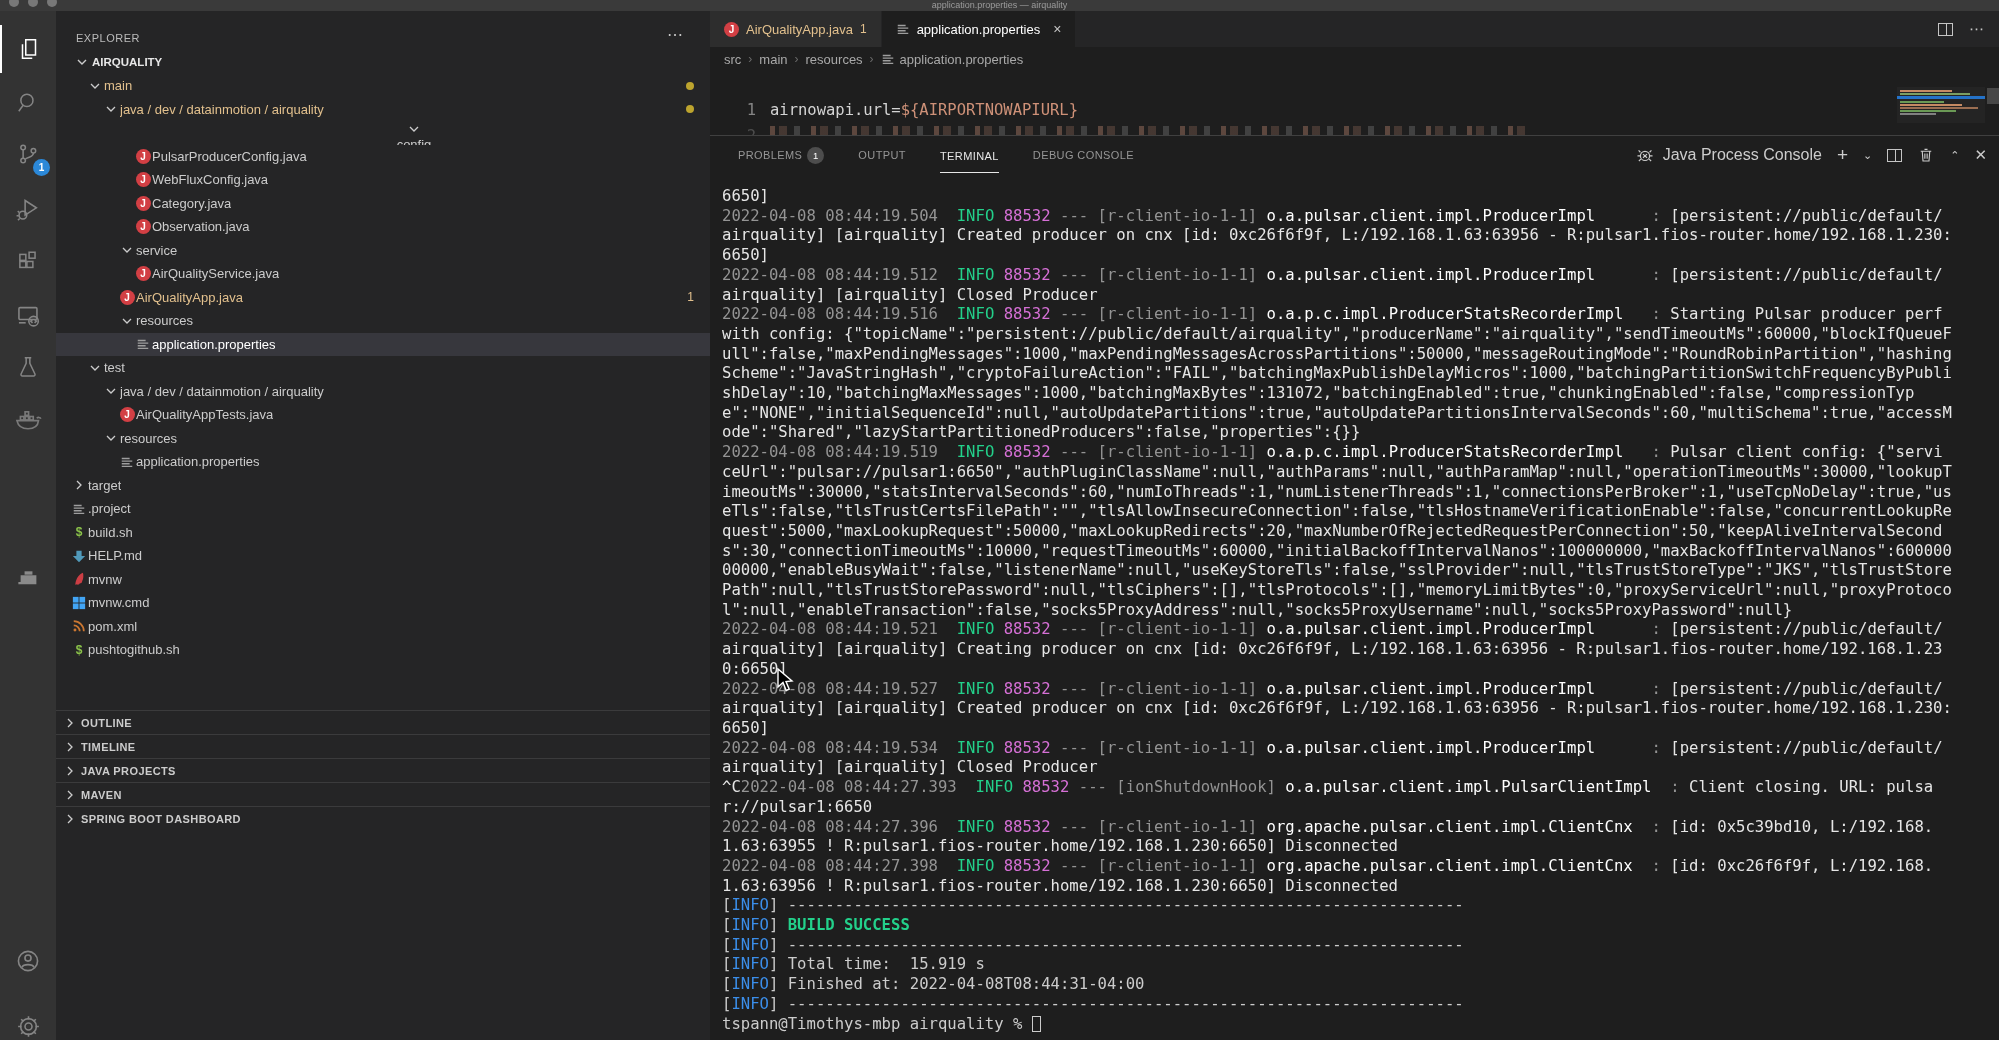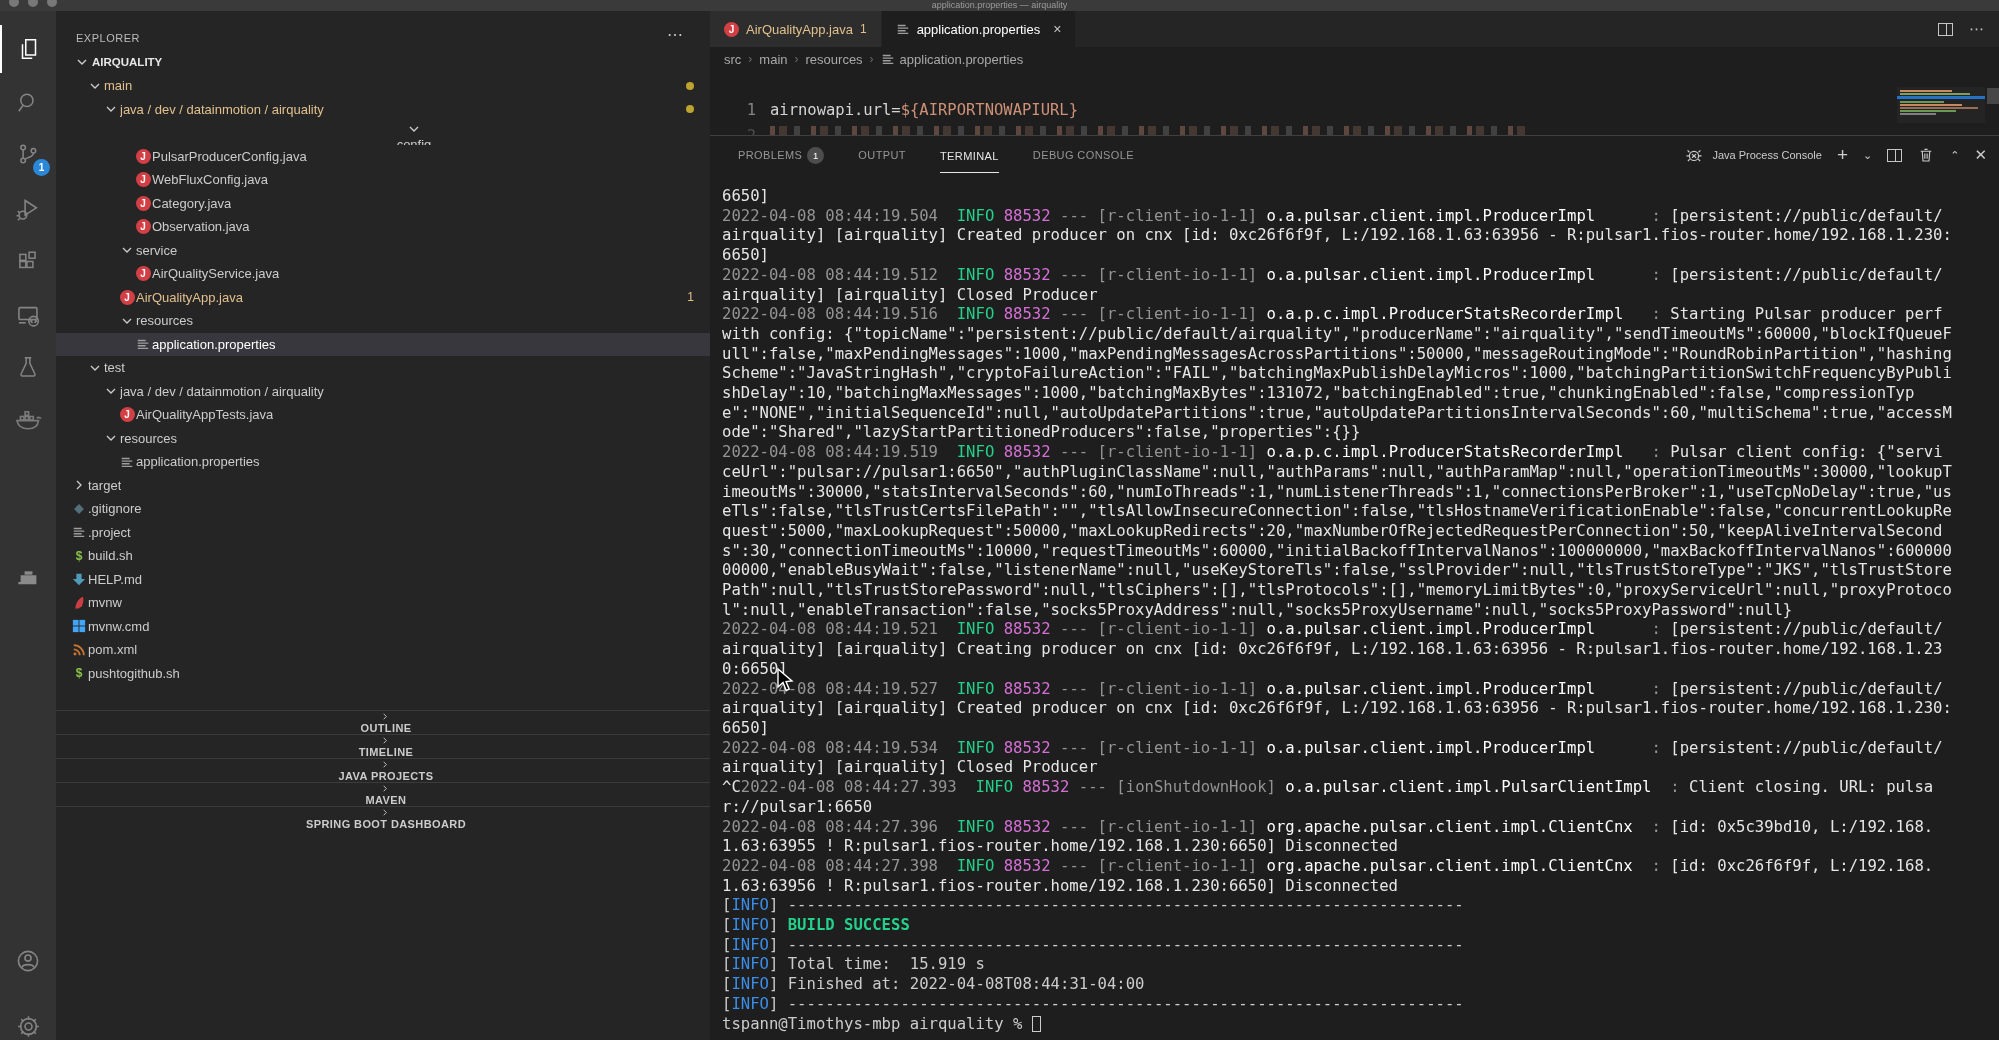--- a/index.html
+++ b/index.html
@@ -43,21 +43,21 @@
   .trow .label { white-space:nowrap; overflow:hidden; }
   .trow.gold .label { color:#e2c08d; }
   .trow .right { position:absolute; right:16px; display:flex; align-items:center; }
   .mdot { width:8px; height:8px; border-radius:50%; background:#bda42e; }
   .tbadge { color:#e2c08d; font-size:12px; }
   .ic-java { width:15px; height:15px; border-radius:50%; background:#d23f44; color:#fff;
              font-size:10px; font-weight:bold; display:flex; align-items:center; justify-content:center; }
   .ic-sh { color:#8bc34a; font-weight:bold; font-size:12px; }
   #sections { position:absolute; top:699px; left:0; right:0; }
   .sec { height:24px; display:flex; align-items:center; padding-left:6px; font-size:11px; font-weight:bold;
-         color:#cccccc; letter-spacing:.4px; border-top:1px solid rgba(128,128,128,.25); cursor:pointer;flex-direction:column; }
+         color:#cccccc; letter-spacing:.4px; border-top:1px solid rgba(128,128,128,.25); cursor:pointer; }
   .sec svg { margin-right:3px; }
 
   
   .main { position:absolute; left:710px; top:11px; width:1289px; height:1029px; }
   .tabbar { position:absolute; top:0; left:0; right:0; height:36px; background:#252526; display:flex; }
   .tab { height:36px; display:flex; align-items:center; gap:7px; padding:0 14px; font-size:13px;
          background:#2d2d2d; color:#e2c08d; margin-right:1px; cursor:pointer; }
   .tab.active { background:#1e1e1e; color:#ffffff; }
   .tab .close { color:#c5c5c5; font-size:14px; margin-left:6px; }
   .tab .badge1 { font-size:12px; }
@@ -94,21 +94,21 @@
   .phead { position:absolute; top:0; left:0; right:0; height:38px; display:flex; align-items:center;
            padding-left:28px; }
   .ptab { font-size:11px; letter-spacing:.4px; color:#969696; margin-right:34px; display:flex;
           align-items:center; gap:5px; cursor:pointer; height:100%; }
   .ptab.active { color:#e7e7e7; }
   .ptab.active .pt-label { border-bottom:1px solid #e7e7e7; padding:12px 0 10px; }
   .pbadge { min-width:17px; height:17px; border-radius:50%; background:#4d4d4d; color:#fff; font-size:9.5px;
             display:flex; align-items:center; justify-content:center; }
   .pcontrols { position:absolute; right:12px; top:0; height:38px; display:flex; align-items:center;
                gap:15px; color:#cccccc; }
-  .pc-label { font-size:11px; color:#cccccc; margin-left:-8px; }
+  .pc-label { font-size:16px; color:#cccccc; margin-left:-8px; }
   .pc-glyph { font-size:15px; cursor:pointer; }
   .plus { font-size:19px; font-weight:300; }
   .chev { font-size:11px; }
 
   .term { position:absolute; top:38px; left:12px; width:131ch; bottom:0;
           font-family:"DejaVu Sans Mono", monospace; font-size:15.6px; line-height:19.7px;
           padding-top:13px; color:#cccccc; }
   .tl { white-space:pre-wrap; word-break:break-all; }
   .c-p{color:#cccccc} .c-ts{color:#949494} .c-dim{color:#949494} .c-info{color:#23d18b}
   .c-pid{color:#d670d6} .c-log{color:#ffffff} .c-msg{color:#e6e6e6} .c-blue{color:#3b8eea}
@@ -357,28 +357,20 @@
           </span>
           <span class="label">application.properties</span>
         </div>
         <div class="trow" style="padding-left: 14px;">
           <span class="islot">
             <svg width="16" height="16" viewBox="0 0 16 16">
               <path d="M6 4 l4 4 -4 4" stroke="#cccccc" fill="none" stroke-width="1.3"></path>
             </svg>
           </span>
           <span class="label">target</span>
-        </div>
-        <div class="trow" style="padding-left: 14px;">
-          <span class="islot">
-            <svg width="14" height="14" viewBox="0 0 16 16">
-              <rect x="4" y="4" width="8" height="8" transform="rotate(45 8 8)" fill="#546e7a"></rect>
-            </svg>
-          </span>
-          <span class="label">.gitignore</span>
         </div>
         <div class="trow" style="padding-left: 14px;">
           <span class="islot">
             <svg width="14" height="14" viewBox="0 0 16 16">
               <path d="M2 4 h9 M2 7 h12 M2 10 h9 M2 13 h12" stroke="#9e9e9e" stroke-width="1.6" fill="none"></path>
             </svg>
           </span>
           <span class="label">.project</span>
         </div>
         <div class="trow" style="padding-left: 14px;">

